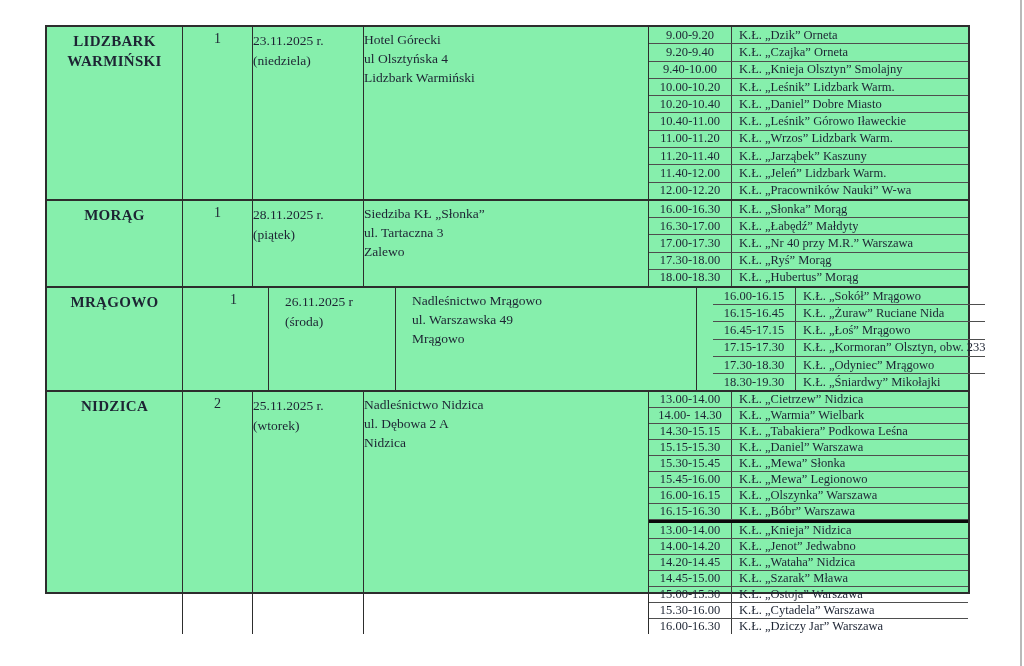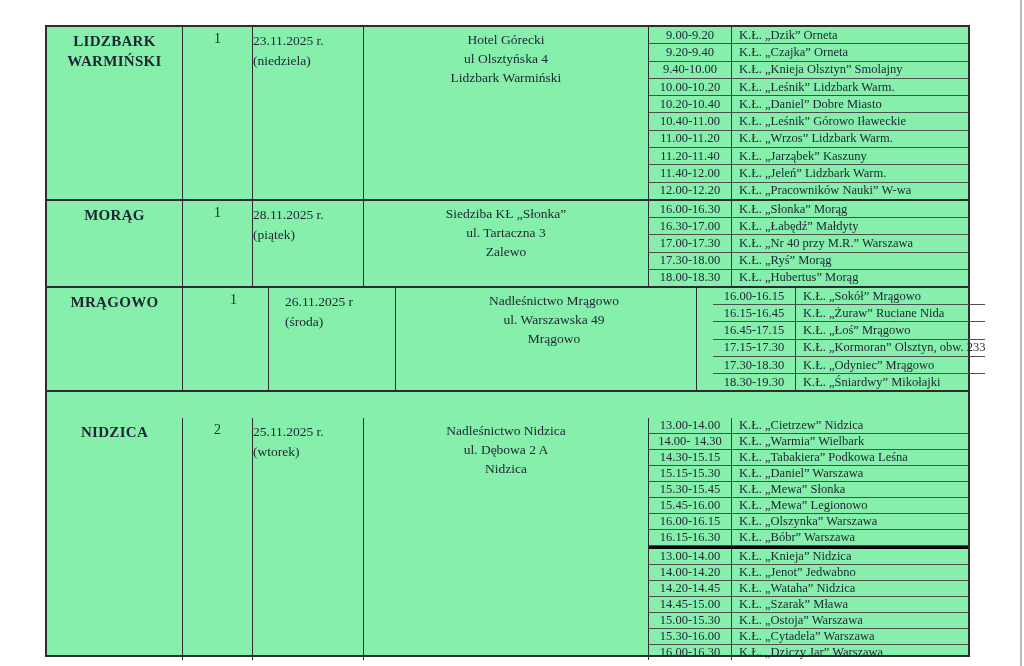--- a/index.html
+++ b/index.html
@@ -16,21 +16,21 @@
     border-bottom:2px solid #2d2d2d;box-sizing:border-box;
   }
   .block:last-child{border-bottom:none;}
   .cell{border-right:1.5px solid #2d2d2d;box-sizing:border-box;}
   .city-cell{
     font-weight:bold;font-size:15px;line-height:1.35;text-align:center;
     padding:4px 2px 0 2px;letter-spacing:0.3px;
   }
   .num-cell{text-align:center;font-size:14px;padding-top:4px;}
   .date-cell{text-align:left;font-size:13.5px;line-height:1.45;padding-top:4px;}
-  .venue-cell{text-align:center;font-size:13.5px;line-height:1.4;padding-top:4px;}
+  .venue-cell{font-size:13.5px;line-height:1.4;padding-top:4px;}
   .slots-cell{border-right:none;display:flex;flex-direction:column;}
   .slot-row{
     flex:1;display:flex;align-items:stretch;
     border-bottom:1px solid #4e4e4e;min-height:0;
   }
   .slot-row:last-child{border-bottom:none;}
   .slot-row.heavy{border-top:3px solid #0a0a0a;}
   .slot-time{
     flex:0 0 82px;width:82px;text-align:center;font-size:12.5px;
     border-right:1.5px solid #3c3c3c;display:flex;align-items:center;justify-content:center;
@@ -169,21 +169,21 @@
         <div class="slot-row">
           <div class="slot-time">17.30-18.30</div>
           <div class="slot-club">K.Ł. „Odyniec” Mrągowo</div>
         </div>
         <div class="slot-row">
           <div class="slot-time">18.30-19.30</div>
           <div class="slot-club">K.Ł. „Śniardwy” Mikołajki</div>
         </div>
       </div>
     </div>
-    <div class="block" style="height: 237px; margin-top: 26px;">
+    <div class="block" style="height: 200px;">
       <div class="cell city-cell">NIDZICA</div>
       <div class="cell num-cell">2</div>
       <div class="cell date-cell">
         <div class="date-line">25.11.2025 r.</div>
         <div class="date-line">(wtorek)</div>
       </div>
       <div class="cell venue-cell">
         <div class="venue-line">Nadleśnictwo Nidzica</div>
         <div class="venue-line">ul. Dębowa 2 A</div>
         <div class="venue-line">Nidzica</div>

